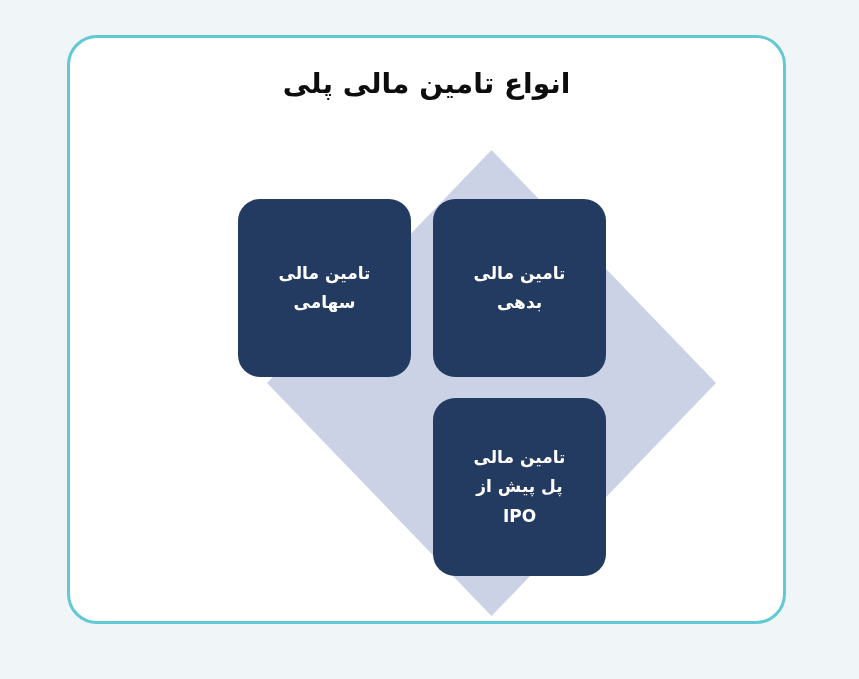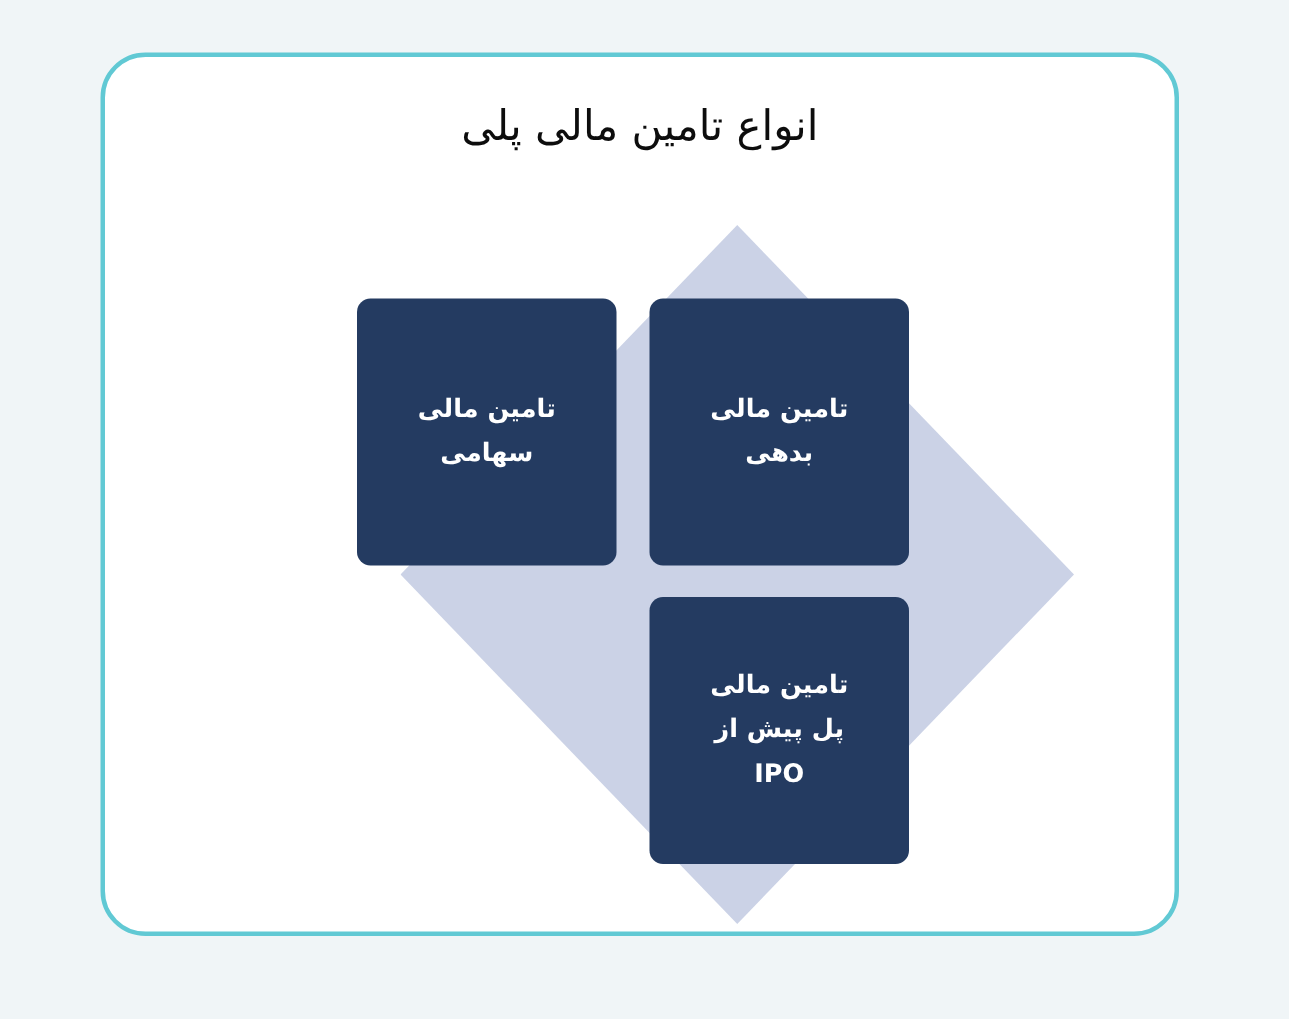--- a/index.html
+++ b/index.html
@@ -35,21 +35,21 @@
   }
 
   
   .title {
     position: absolute;
     left: 0;
     top: 26px;
     width: 100%;
     text-align: center;
     font-size: 28px;
-    font-weight: normal;
+    font-weight: bold;
     color: #0d0d0d;
     line-height: 1.45;
     direction: rtl;
     white-space: nowrap;
   }
 
   
   .diamond-layer {
     position: absolute;
     left: 0;
@@ -76,21 +76,21 @@
     display: grid;
     grid-template-columns: 173px 173px;
     grid-template-rows: 178px 178px;
     column-gap: 22px;
     row-gap: 21px;
     direction: rtl;
   }
 
   .cell {
     background: #243b61;
-    border-radius: 9px;
+    border-radius: 22px;
     display: flex;
     align-items: center;
     justify-content: center;
     text-align: center;
     color: #ffffff;
     font-size: 17px;
     font-weight: bold;
     line-height: 1.72;
     direction: rtl;
     padding: 6px 10px;

